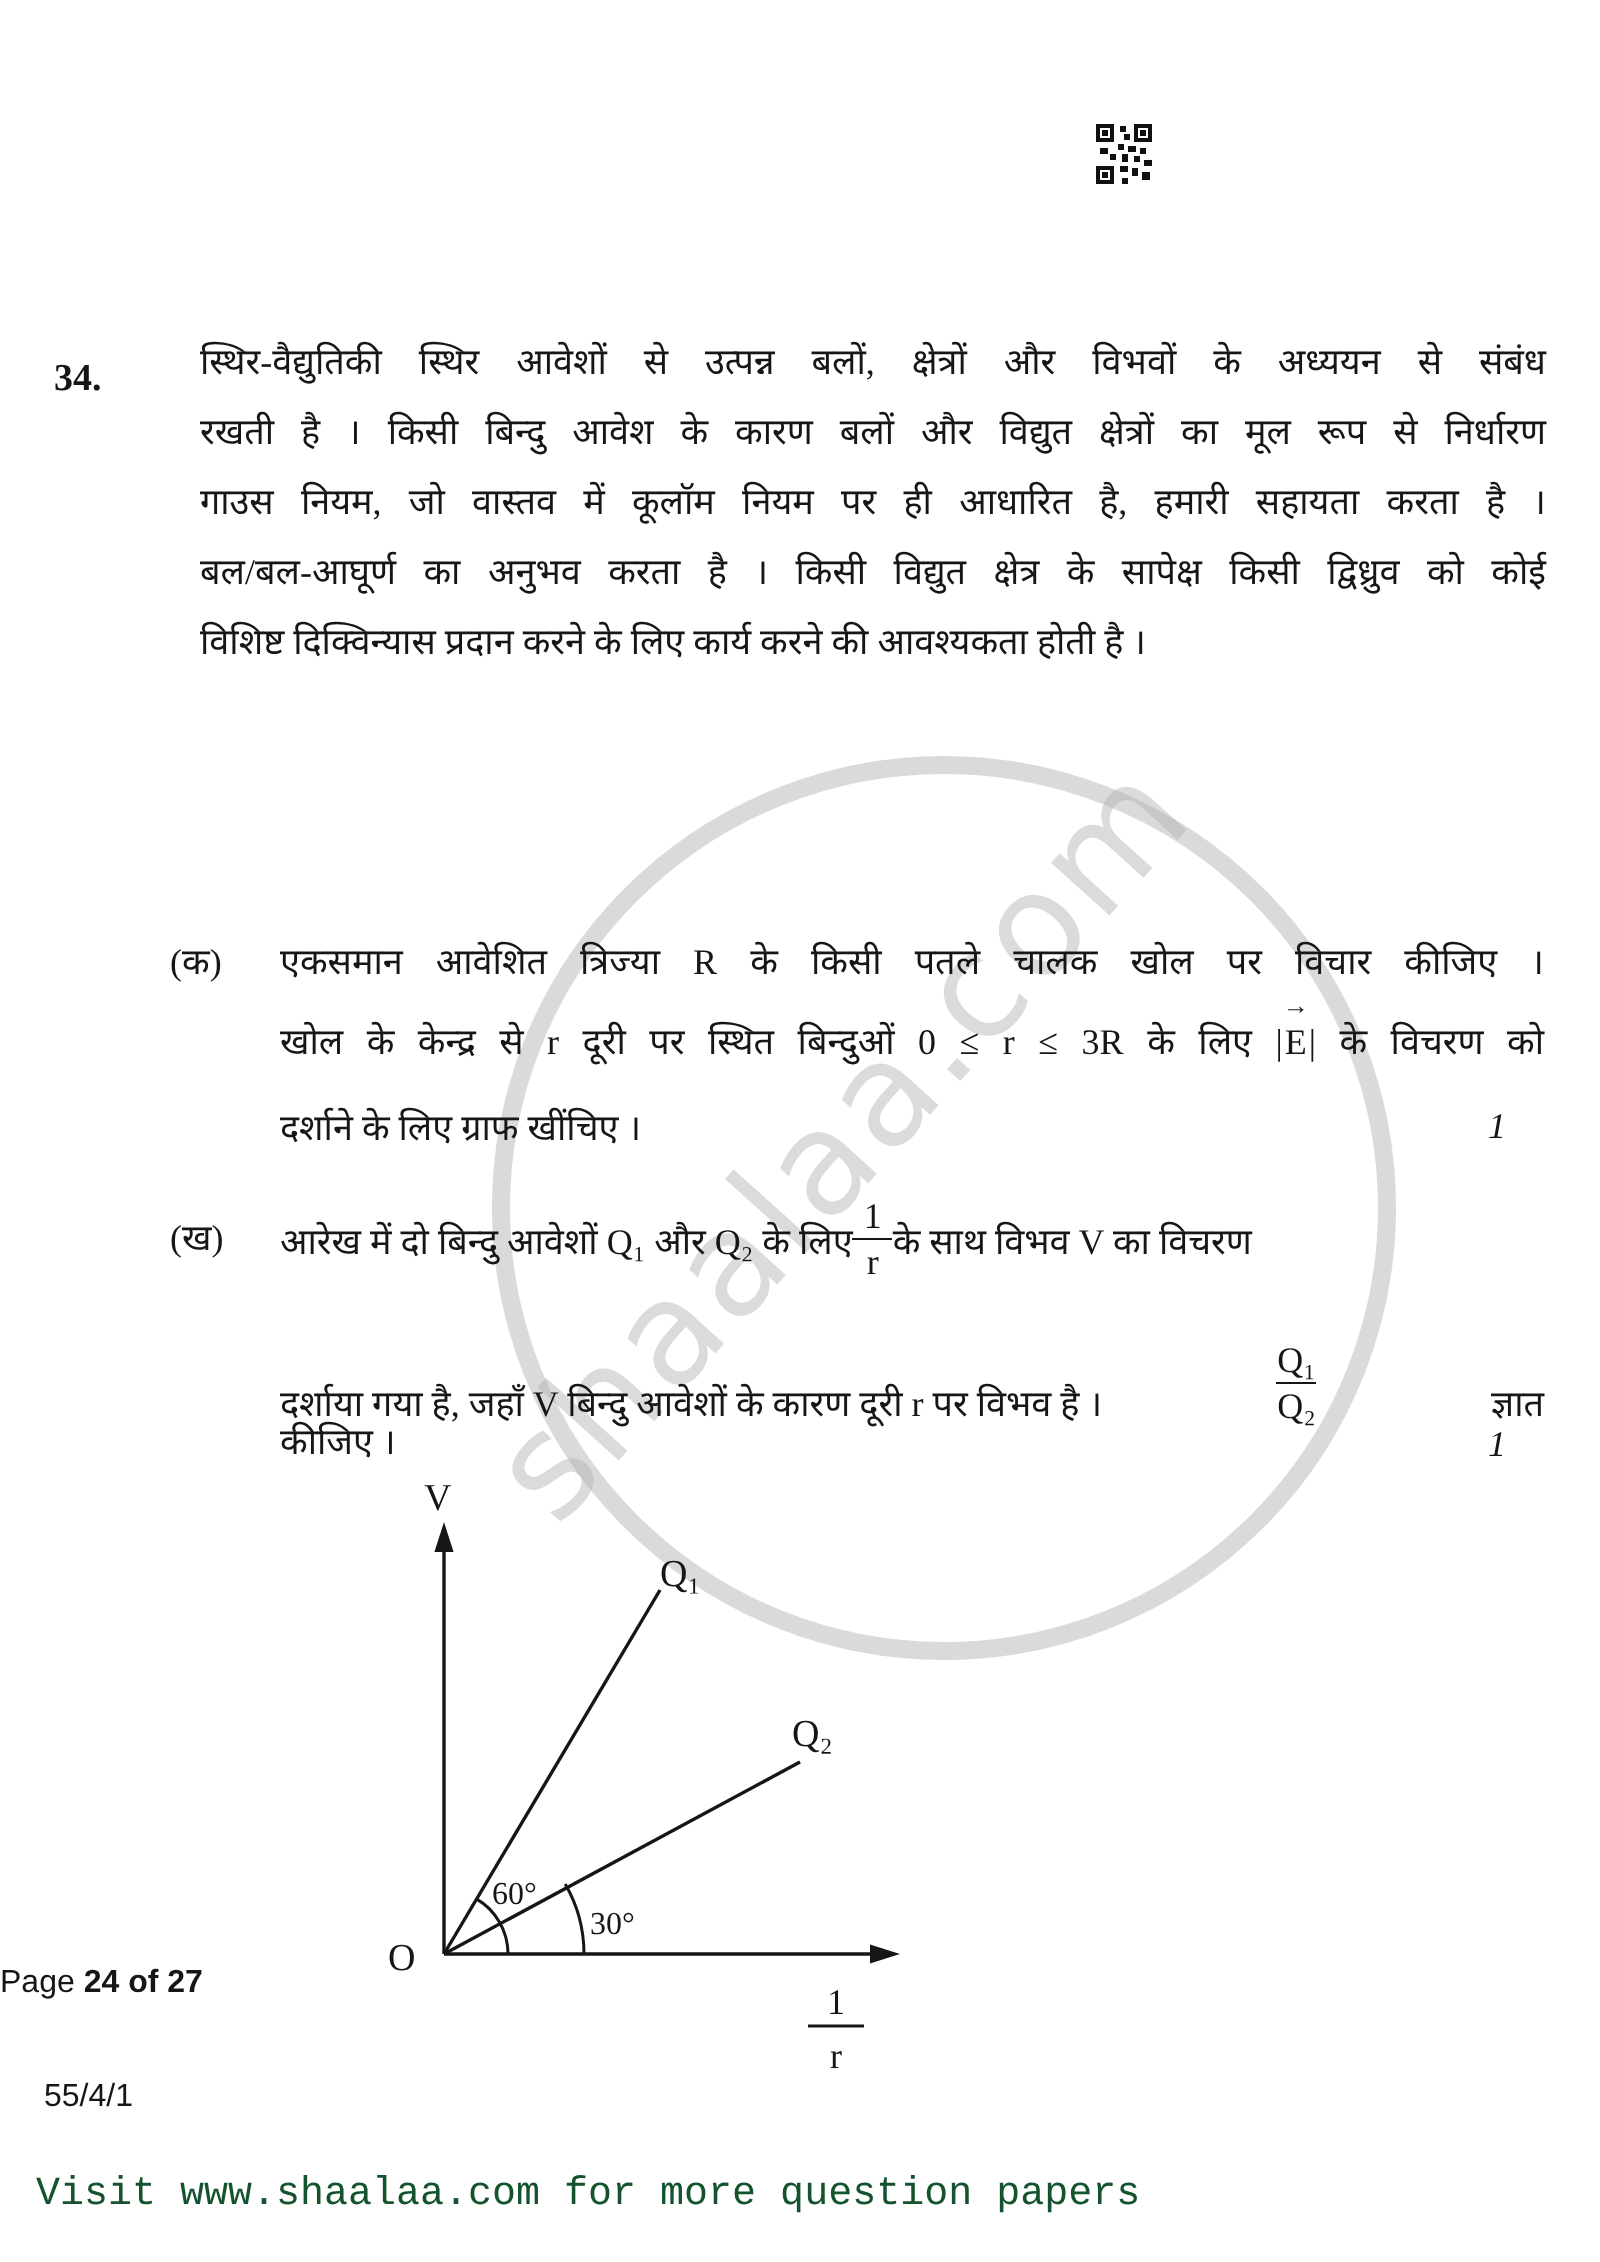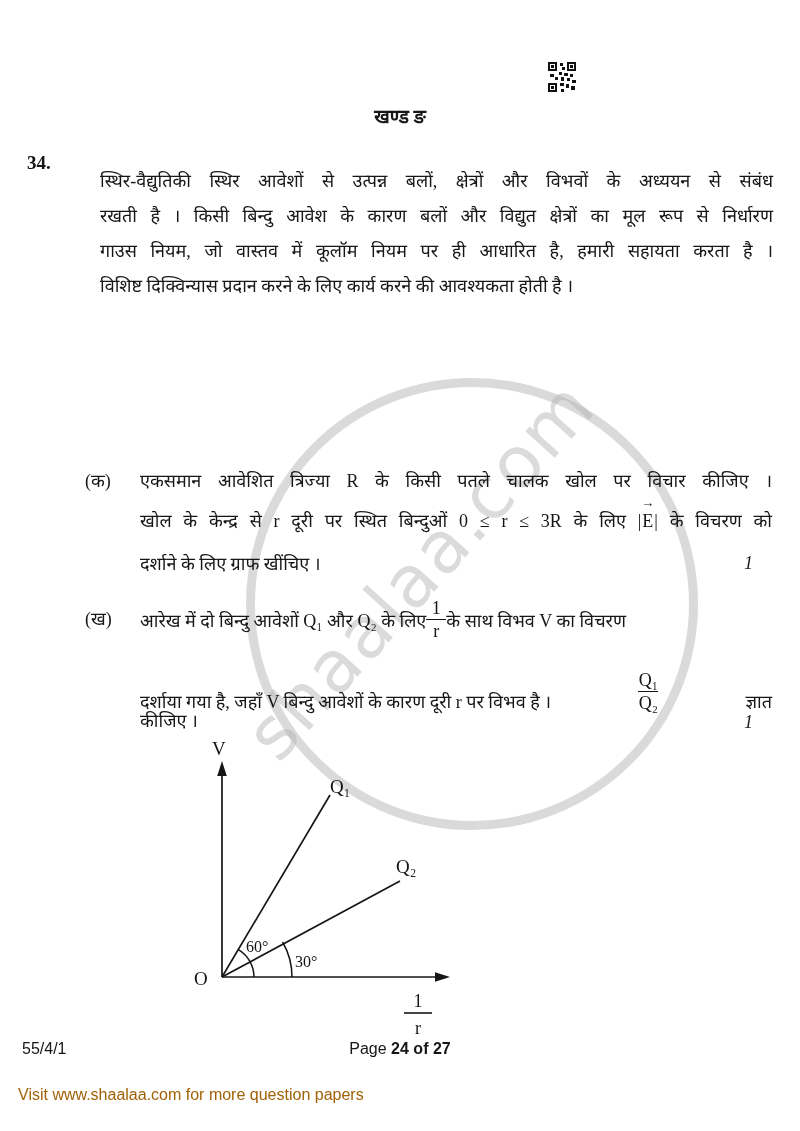--- a/index.html
+++ b/index.html
@@ -18,21 +18,21 @@
     display:flex;align-items:center;justify-content:center;
     transform:rotate(-48deg);z-index:0;
     font-family:"DejaVu Sans","Liberation Sans",sans-serif;
     font-size:72px;color:rgba(175,175,175,0.45);letter-spacing:2px;white-space:nowrap;
   }
   .z{position:absolute;z-index:1;}
   
   .qr{left:547px;top:61px;width:30px;height:33px;}
   .section-header{left:0;right:0;top:103px;text-align:center;font-weight:bold;font-size:19px;}
   
-  .qnum{left:27px;top:152px;font-weight:bold;font-size:19px;}
+  .qnum{left:27px;top:179px;font-weight:bold;font-size:19px;}
   .para{left:85px;top:164px;width:688px;font-size:18px;line-height:35px;}
   .pline{text-align:justify;text-align-last:justify;margin-left:15px;}
   .pline.last{text-align:justify;text-align-last:auto;}
   .intro{left:85px;top:412px;font-size:18px;}
   .part-label{font-size:18px;}
   .lbl-a{left:85px;top:468px;}
   .lbl-b{left:85px;top:606px;}
   .qline{left:140px;width:632px;font-size:18px;}
   .jfull{text-align:justify;text-align-last:justify;}
   .a-l1{top:468px;}
@@ -52,25 +52,25 @@
   }
   
   .frac{display:inline-flex;flex-direction:column;align-items:center;
         vertical-align:middle;font-size:18px;line-height:20px;}
   .frac .bar{width:100%;min-width:20px;height:0;border-top:1.6px solid #161616;margin:1px 0;}
   
   .graph{left:170px;top:733px;width:300px;height:312px;}
   .graph text{font-family:"Liberation Serif","DejaVu Serif",serif;fill:#161616;}
   
   .footer-code{left:22px;top:1040px;font-family:"Liberation Sans","DejaVu Sans",sans-serif;font-size:16px;}
-  .footer-page{left:0;right:0;top:1040px;text-align:center;
+  .footer-page{left:0;right:0;top:983px;
     font-family:"Liberation Sans","DejaVu Sans",sans-serif;font-size:16px;}
   .footer-page b{font-weight:bold;}
-  .visit{left:18px;top:1086px;font-family:Liberation Sans, sans-serif;
-    font-size:16px;color:#a16207;}
+  .visit{left:18px;top:1086px;font-family:Liberation Mono, monospace;
+    font-size:20px;color:#14532d;}
 </style>
 </head>
 <body>
 
 <div class="page">
 
   <div class="wm-circle"></div>
   <div class="wm-text">shaalaa.com</div>
 
   <svg class="z qr" viewBox="0 0 30 33">
@@ -93,27 +93,27 @@
     <rect x="8" y="16" width="3" height="3" fill="#111"></rect>
       <rect x="14" y="16" width="3" height="4" fill="#111"></rect>
     <rect x="20" y="17" width="3" height="3" fill="#111"></rect>
       <rect x="25" y="19" width="4" height="3" fill="#111"></rect>
     <rect x="13" y="22" width="4" height="3" fill="#111"></rect>
       <rect x="19" y="23" width="3" height="4" fill="#111"></rect>
     <rect x="24" y="25" width="4" height="4" fill="#111"></rect>
       <rect x="14" y="28" width="3" height="3" fill="#111"></rect>
   </svg>
 
-  <div class="z section-header">खण्ड ङ</div>
 
   <div class="z qnum">34.</div>
   <div class="z para">
     <div class="pline">स्थिर-वैद्युतिकी स्थिर आवेशों से उत्पन्न बलों, क्षेत्रों और विभवों के अध्ययन से संबंध</div>
     <div class="pline">रखती है । किसी बिन्दु आवेश के कारण बलों और विद्युत क्षेत्रों का मूल रूप से निर्धारण</div>
     <div class="pline">गाउस नियम, जो वास्तव में कूलॉम नियम पर ही आधारित है, हमारी सहायता करता है ।</div>
+    <div class="pline">बल/बल-आघूर्ण का अनुभव करता है । किसी विद्युत क्षेत्र के सापेक्ष किसी द्विध्रुव को कोई</div>
     <div class="pline last">विशिष्ट दिक्विन्यास प्रदान करने के लिए कार्य करने की आवश्यकता होती है ।</div>
   </div>
 
 
   <div class="z part-label lbl-a">(क)</div>
   <div class="z qline a-l1 jfull">एकसमान आवेशित त्रिज्या R के किसी पतले चालक खोल पर विचार कीजिए ।</div>
   <div class="z qline a-l2 jfull"><span>खोल के केन्द्र से r दूरी पर स्थित बिन्दुओं 0 ≤ r ≤ 3R के लिए |</span><span class="vec"><span class="arrow">→</span><span>E</span></span><span>| के विचरण को</span></div>
   <div class="z qline a-l3">दर्शाने के लिए ग्राफ खींचिए ।</div>
   <div class="z marks m-a">1</div>
 

